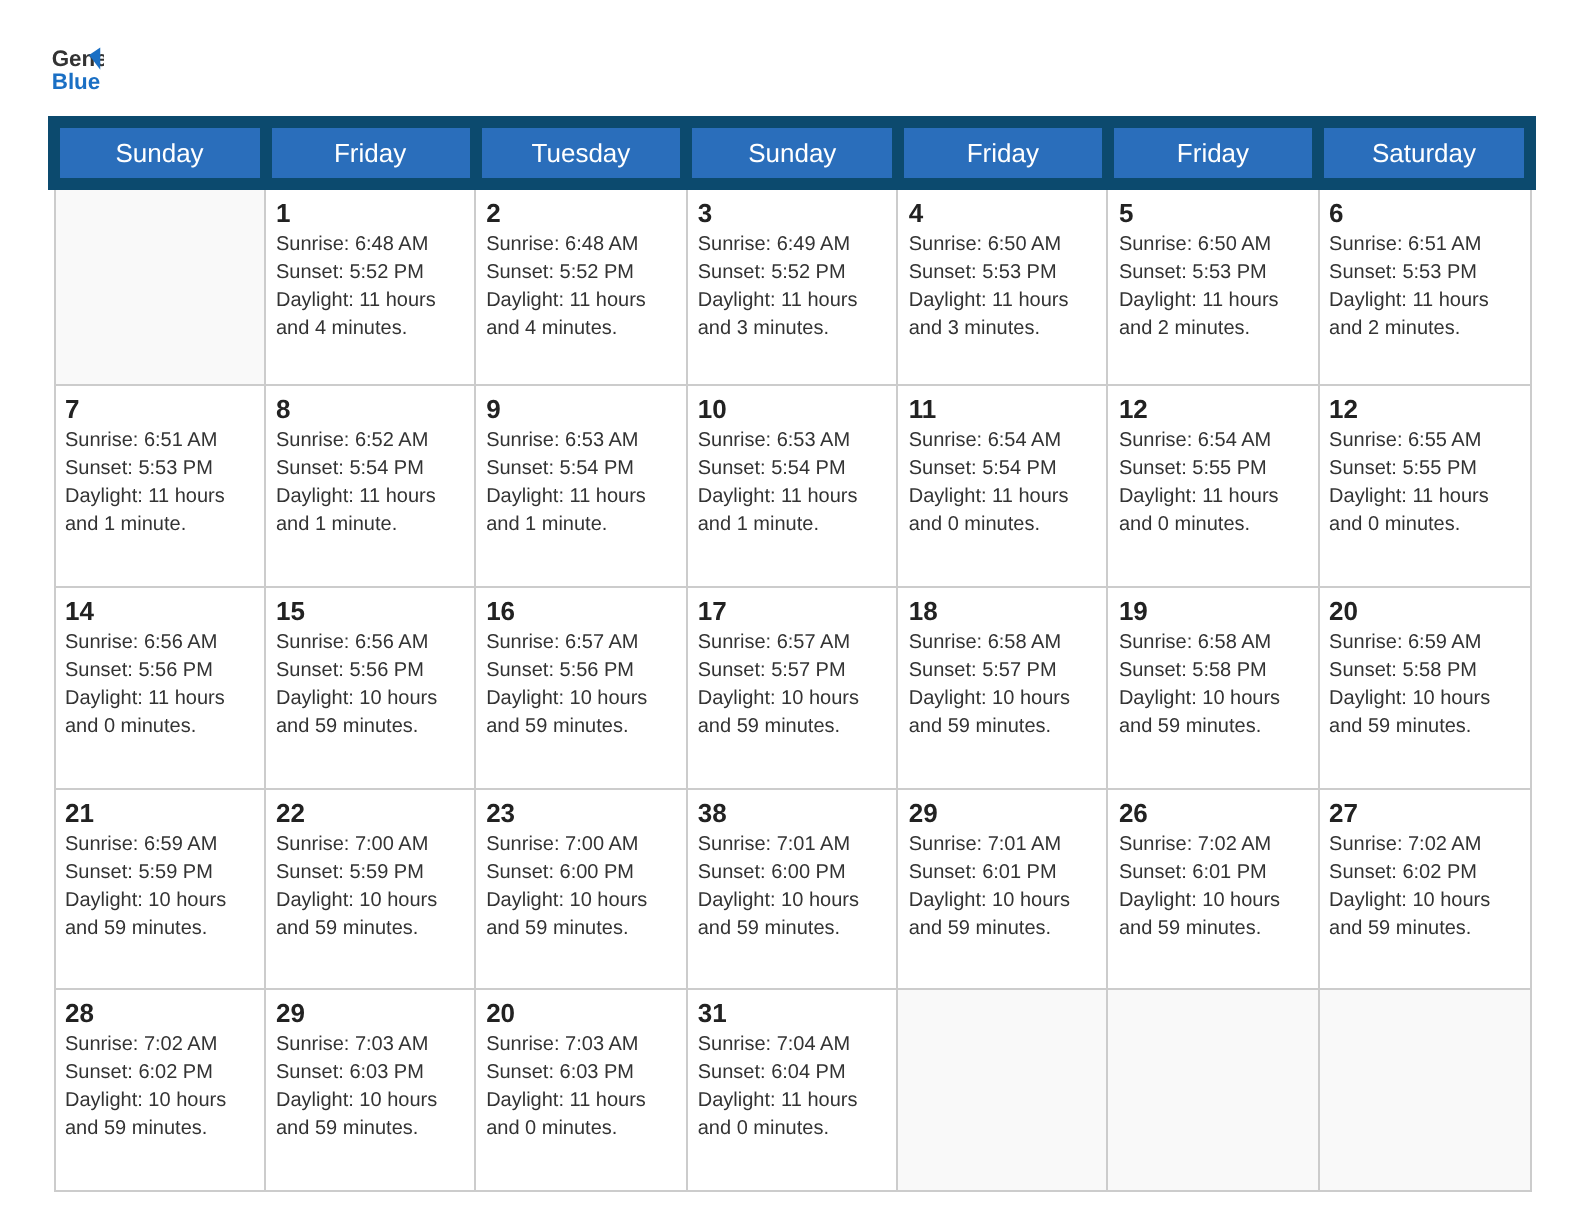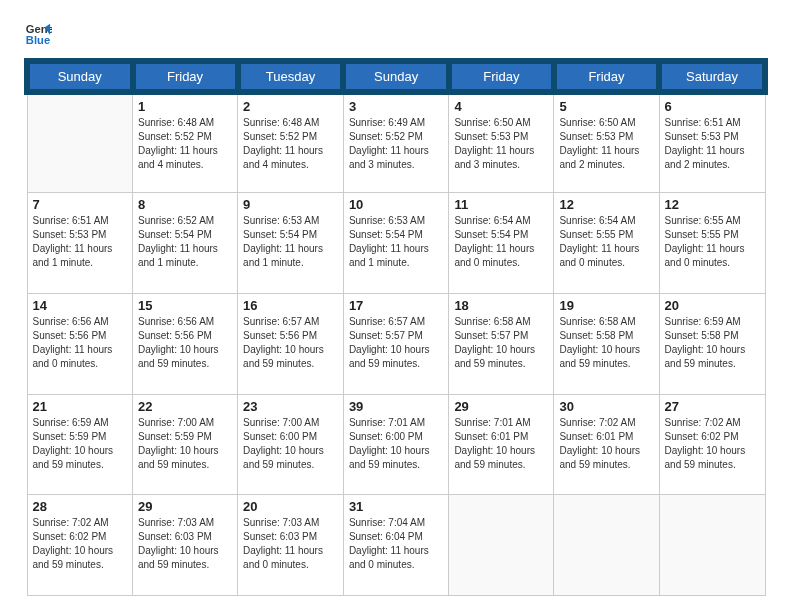--- a/index.html
+++ b/index.html
@@ -281,35 +281,35 @@
 and 59 minutes.</div>
           </td>
           <td>
             <span class="day-num">23</span>
             <div class="day-info" style="white-space: pre-line;">Sunrise: 7:00 AM
 Sunset: 6:00 PM
 Daylight: 10 hours
 and 59 minutes.</div>
           </td>
           <td>
-            <span class="day-num">39</span>
+            <span class="day-num">38</span>
             <div class="day-info" style="white-space: pre-line;">Sunrise: 7:01 AM
 Sunset: 6:00 PM
 Daylight: 10 hours
 and 59 minutes.</div>
           </td>
           <td>
             <span class="day-num">29</span>
             <div class="day-info" style="white-space: pre-line;">Sunrise: 7:01 AM
 Sunset: 6:01 PM
 Daylight: 10 hours
 and 59 minutes.</div>
           </td>
           <td>
-            <span class="day-num">30</span>
+            <span class="day-num">26</span>
             <div class="day-info" style="white-space: pre-line;">Sunrise: 7:02 AM
 Sunset: 6:01 PM
 Daylight: 10 hours
 and 59 minutes.</div>
           </td>
           <td>
             <span class="day-num">27</span>
             <div class="day-info" style="white-space: pre-line;">Sunrise: 7:02 AM
 Sunset: 6:02 PM
 Daylight: 10 hours

